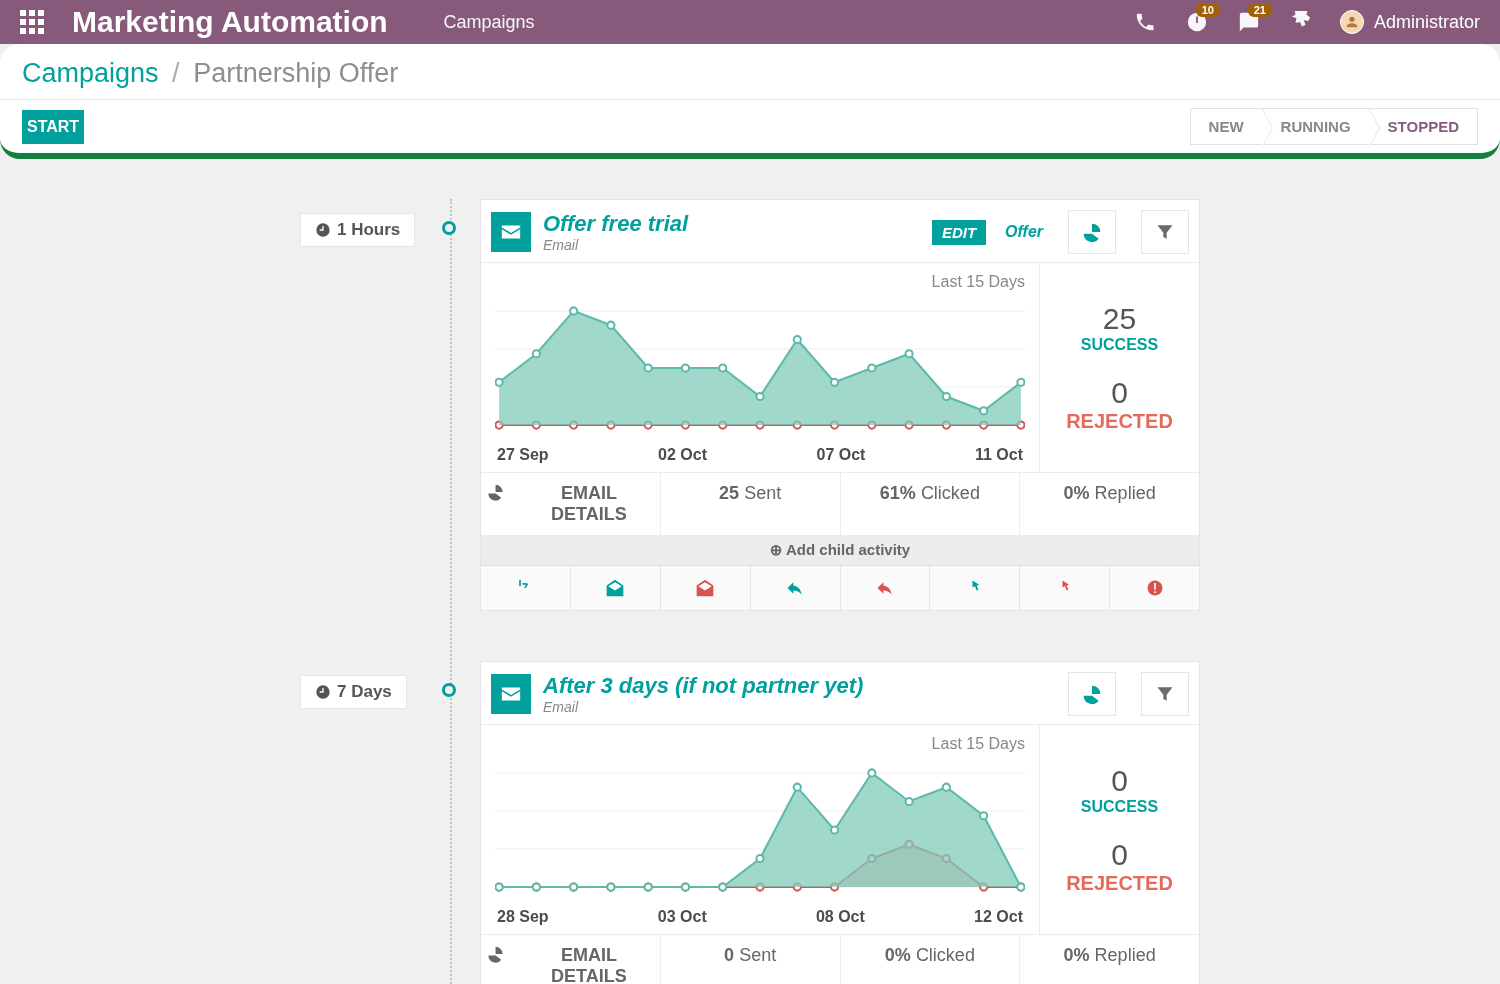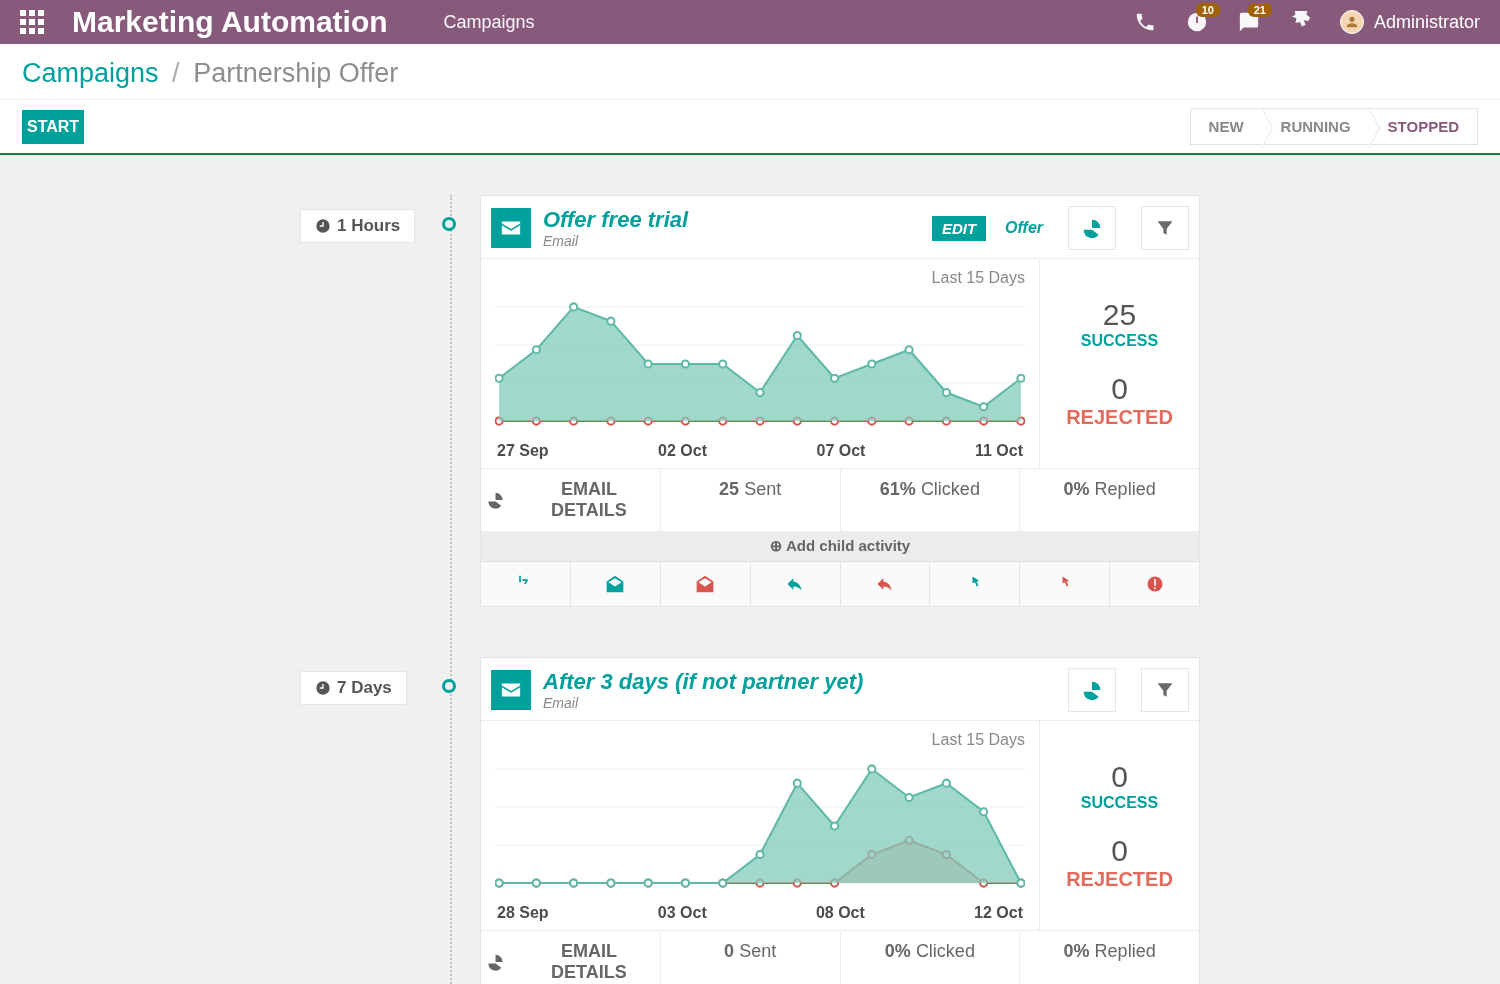--- a/index.html
+++ b/index.html
@@ -9,21 +9,21 @@
 .apps-icon div { background: #fff; }
 .brand { font-size: 30px; font-weight: 700; margin-right: 56px; }
 .navlink { font-size: 18px; opacity: .95; cursor:pointer; }
 .tray { margin-left: auto; display: flex; align-items: center; gap: 26px; }
 .tray-icon { position: relative; width: 26px; height: 26px; display:flex; align-items:center; justify-content:center; cursor:pointer;}
 .tray-icon svg { width: 22px; height: 22px; fill: #fff; opacity:.95; }
 .badge { position: absolute; top:-6px; right:-10px; background:#a16207; color:#fff; font-size:11px; font-weight:700; border-radius:6px; padding:1px 6px; }
 .user { display:flex; align-items:center; gap:10px; font-size:18px; cursor:pointer;}
 .avatar { width:24px; height:24px; border-radius:50%; background:#f5d7b5; border:1px solid #fff; display:flex; align-items:center; justify-content:center;}
 .avatar svg{width:16px;height:16px;fill:#b07a3a;}
-.controlbar { background:#fff; border-bottom:2px solid #15803d; }
+.controlbar { background:#fff; border-bottom:6px solid #15803d;border-radius:20px; }
 .breadcrumb { padding: 14px 22px 10px; font-size: 27px; border-bottom:1px solid #ececec;}
 .breadcrumb a { color:#00a09d; text-decoration:none; cursor:pointer;}
 .breadcrumb .sep { color:#aaa; margin:0 6px;}
 .breadcrumb .current { color:#8e8e8e; }
 .cb-row { display:flex; align-items:center; padding:8px 22px 8px; }
 .btn-start { background:#00a09d; color:#fff; font-weight:700; font-size:16px; padding:8px 5px; border:none; cursor:pointer; }
 .status-flow { margin-left:auto; display:flex; }
 .status-step { border:1px solid #e1e1e1; padding:9px 18px; font-weight:700; font-size:15px; color:#888; position:relative; margin-left:-1px; cursor:pointer;}
 .status-step.active { color:#875a7b; }
 .status-step:not(:last-child)::after{
@@ -68,21 +68,21 @@
 .lbl-succ { color:#00a09d; font-weight:700; font-size:16px; margin-bottom:22px;}
 .lbl-rej { color:#e46b5c; font-weight:700; font-size:20px;}
 .plot-title { text-align:right; color:#888; font-size:16px; margin-bottom:2px;}
 .plot-svg { width:100%; height:150px; }
 .xaxis { display:flex; justify-content:space-between; font-weight:700; font-size:16px; padding:0 2px;}
 
 .metrics { display:flex; border-top:1px solid #ececec; }
 .metric { flex:1; text-align:center; padding:10px 6px; font-size:18px; color:#666; border-right:1px solid #ececec;}
 .metric:last-child{border-right:none;}
 .metric b{font-weight:700;}
-.metric .hdr{display:flex;align-items:center;justify-content:center;gap:20px;font-weight:700;}
+.metric .hdr{display:flex;justify-content:center;gap:20px;font-weight:700;}
 .metric .hdr svg{width:18px;height:18px;fill:#666;}
 
 .childbar { background:#ececec; text-align:center; padding:6px; color:#666; font-weight:700; font-size:15px; cursor:pointer;}
 .childbar::before{content:"⊕ "; font-weight:700;}
 .child-icons { display:flex; border-top:1px solid #e0e0e0; background:#fafafa;}
 .ci { flex:1; display:flex; align-items:center; justify-content:center; height:44px; border-right:1px solid #e5e5e5; cursor:pointer;}
 .ci:last-child{border-right:none;}
 .ci svg{width:20px;height:20px;}
 .teal svg{fill:#00a09d;} .red svg{fill:#d9534f;}
 </style>

